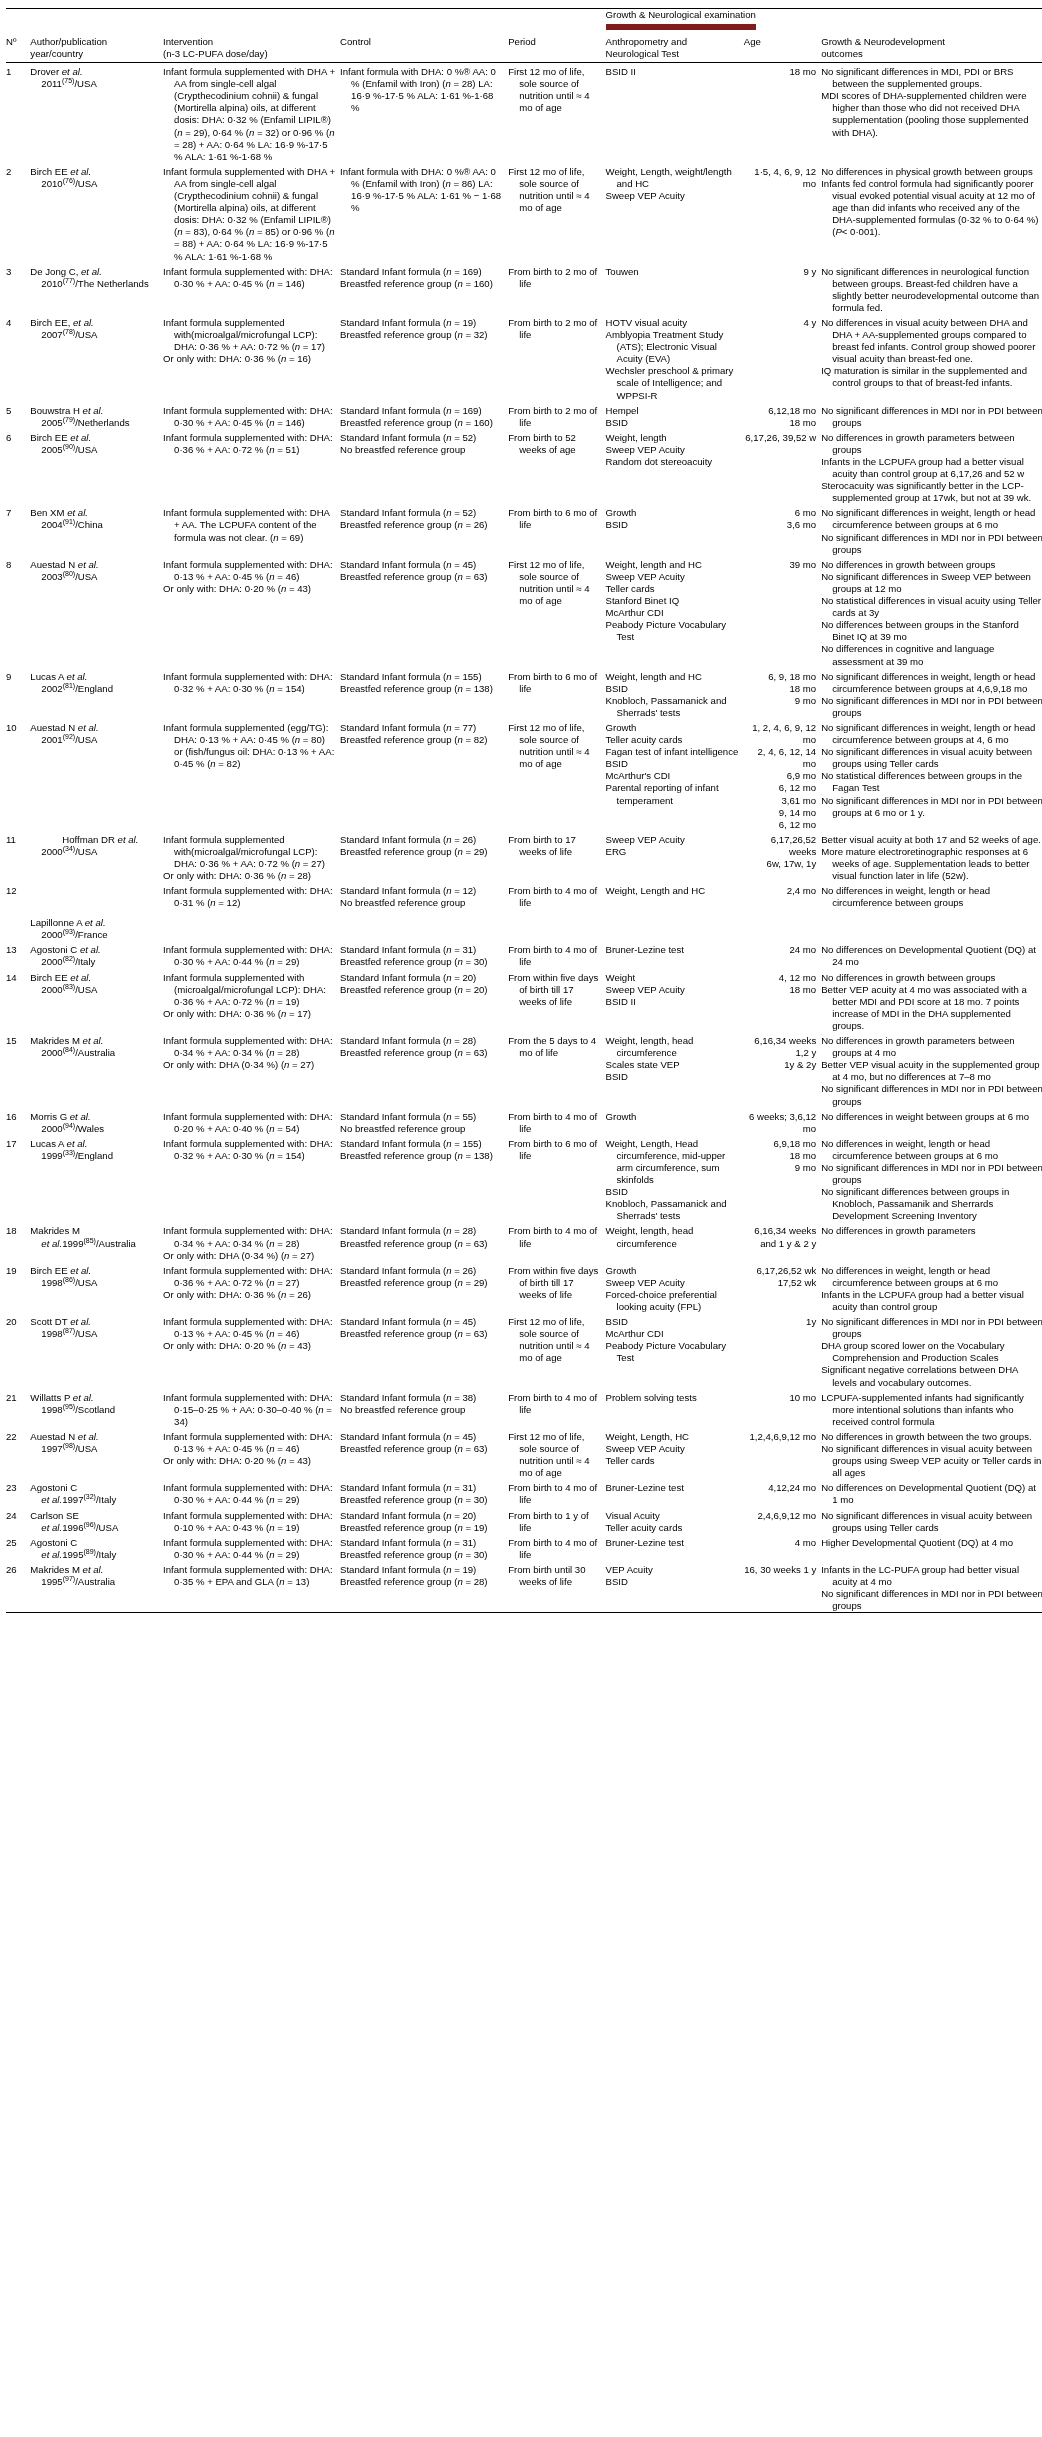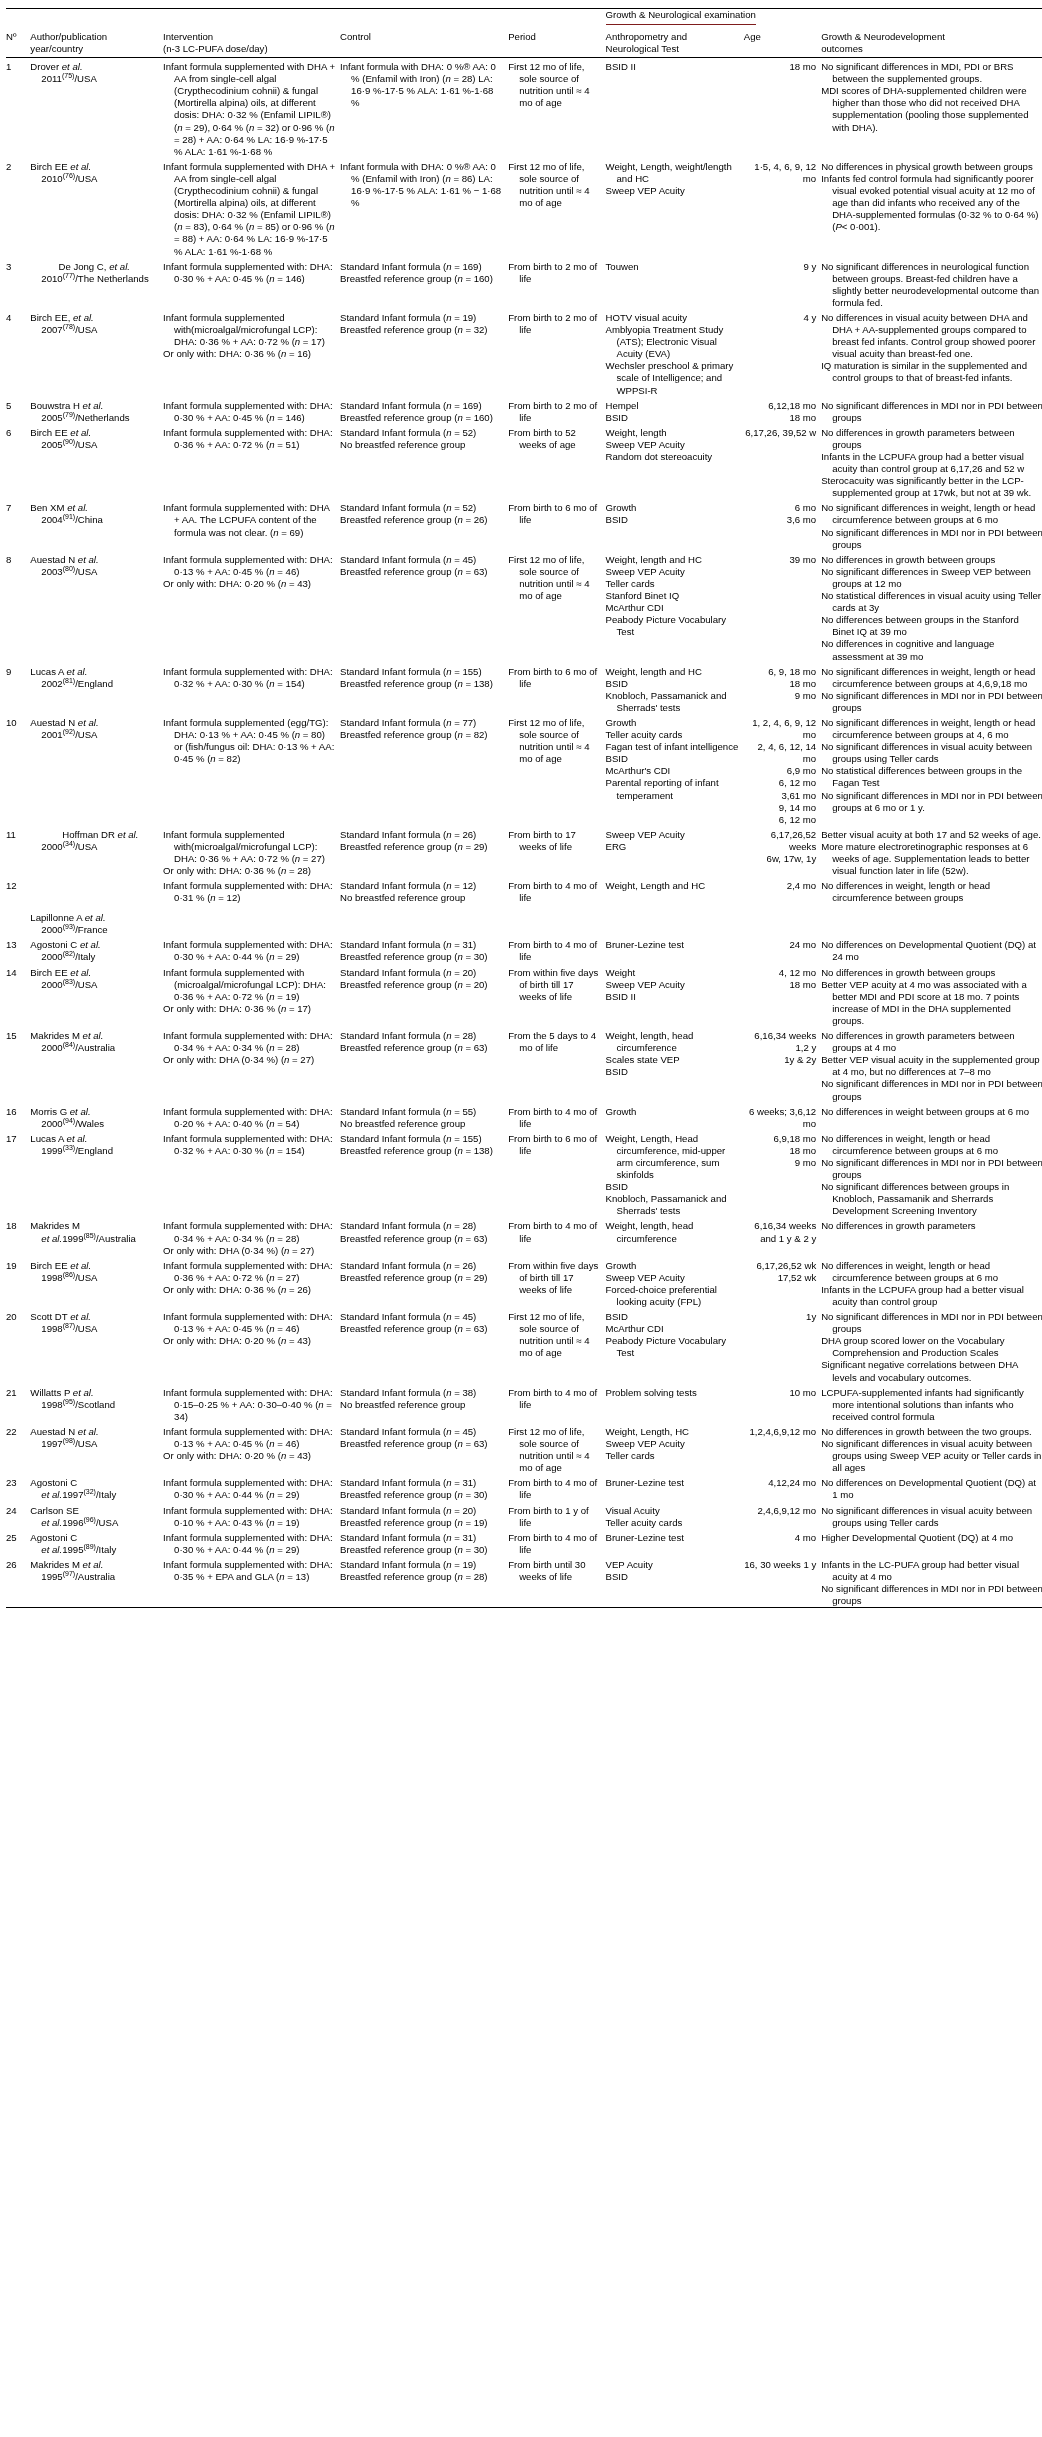--- a/index.html
+++ b/index.html
@@ -32,21 +32,21 @@
     text-align: left;
     font-weight: normal;
   }
   
   .grouphead-cell {
     padding-top: 8px;
     padding-bottom: 2px;
   }
   .grouphead-inner {
     display: inline-block;
-    border-bottom: 1px solid #7f1d1d;
+    border-bottom: 6px solid #7f1d1d;
     padding: 0 0 3px 0;
     font-size: 9.6px;
   }
   
   tr.colhead td {
     padding-top: 6px;
     padding-bottom: 3px;
     font-size: 9.6px;
     line-height: 11.5px;
   }
@@ -188,21 +188,21 @@
               <div class="hang">1·5, 4, 6, 9, 12 mo</div>
             </td>
             <td>
               <div class="hang">No differences in physical growth between groups</div>
               <div class="hang">Infants fed control formula had significantly poorer visual evoked potential visual acuity at 12 mo of age than did infants who received any of the DHA-supplemented formulas (0·32 % to 0·64 %) (<i>P</i>&lt; 0·001).</div>
             </td>
           </tr>
           <tr class="data-row">
             <td class="num">3</td>
             <td>
-              <div style="padding-left: 0px; text-indent: 0px; text-align: center;">De Jong C, <i>et al.</i></div>
+              <div style="padding-left: 0px; text-indent: 0px;">De Jong C, <i>et al.</i></div>
               <div class="hang" style="padding-left: 11px; text-indent: 0px;">2010<sup>(77)</sup>/The Netherlands</div>
             </td>
             <td>
               <div class="hang">Infant formula supplemented with: DHA: 0·30 % + AA: 0·45 % (<i>n</i> = 146)</div>
             </td>
             <td>
               <div class="hang">Standard Infant formula (<i>n</i> = 169)</div>
               <div class="hang">Breastfed reference group (<i>n</i> = 160)</div>
             </td>
             <td>

